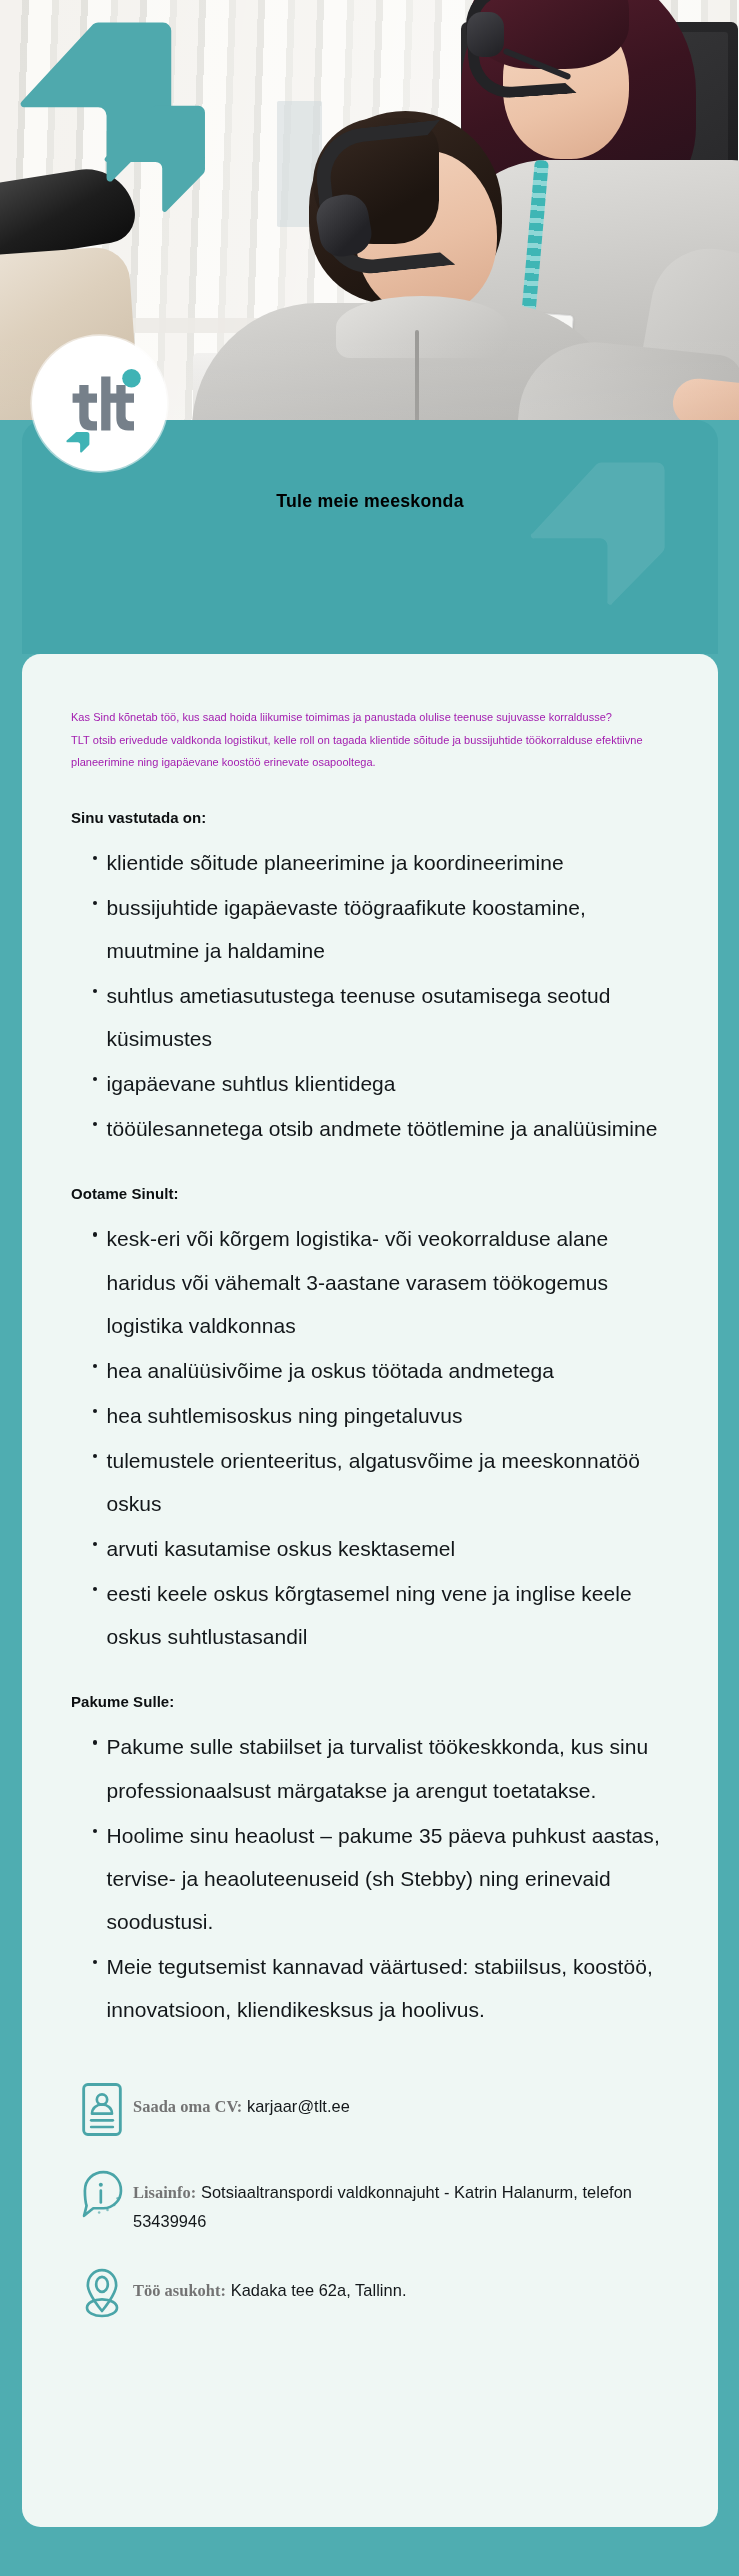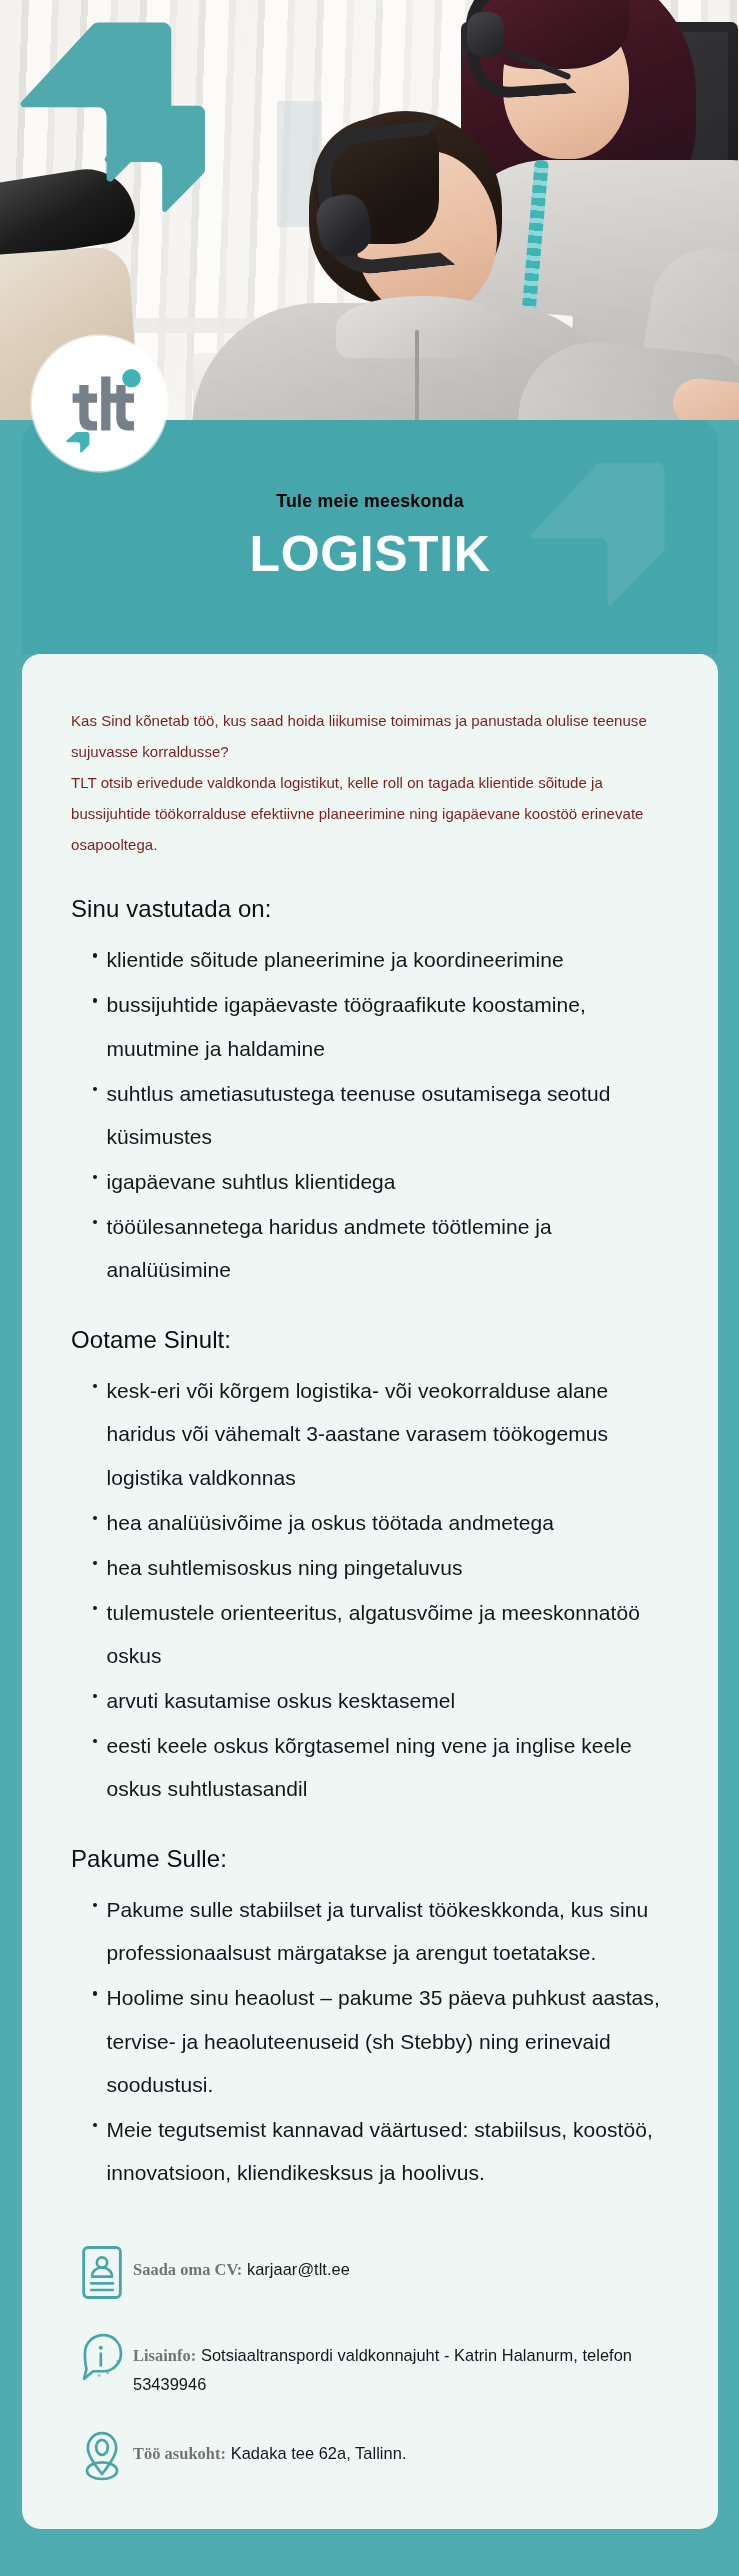--- a/index.html
+++ b/index.html
@@ -283,31 +283,31 @@
     width: 696px;
     min-height: 1873px;
     background: #eff7f4;
     border-radius: 18.5px;
     box-sizing: border-box;
     padding: 52px 49px 45px 49px;
   }
 
   .intro p {
     margin: 0;
-    color: #7f1d1d;
-    font-size: 15px;
+    color: #a21caf;
+    font-size: 11px;
     line-height: 2.06;
     letter-spacing: .003em;
   }
 
   .sec-title {
     margin: 35px 0 15px 0;
     color: #0c0f11;
-    font-size: 24px;
-    font-weight: normal;
+    font-size: 15px;
+    font-weight: bold;
     letter-spacing: .004em;
   }
 
   ul.blist {
     margin: 0;
     padding: 0 0 0 22px;
     list-style: none;
   }
   ul.blist li {
     position: relative;
@@ -412,21 +412,20 @@
     <svg class="mark mark-sm" width="109" height="122" viewBox="0 0 130 145">
       <path d="M66 3 h50 a8 8 0 0 1 8 8 v68 a8 8 0 0 1 -2 5 l-44 45 a3 3 0 0 1 -5 -2 v-49 a8 8 0 0 0 -8 -8 h-58 a3 3 0 0 1 -2 -5 l56 -60 a8 8 0 0 1 5 -2 z"></path>
     </svg>
   </div>
 
   <div class="header">
     <svg class="header-mark" width="147" height="164" viewBox="0 0 175 195">
       <path d="M90 3 h66 a9 9 0 0 1 9 9 v92 a9 9 0 0 1 -3 6 l-59 60 a3 3 0 0 1 -6 -2 v-66 a9 9 0 0 0 -9 -9 h-78 a3 3 0 0 1 -2 -6 l76 -82 a9 9 0 0 1 6 -2 z"></path>
     </svg>
     <div class="kicker">Tule meie meeskonda</div>
-    <div class="title">LOGISTIK</div>
   </div>
 
   <div class="logo-badge">
     <svg width="101" height="101" viewBox="0 0 120 120">
 
       <path d="M36 38 h11 v10 h10 v11 h-10 v16 c0 4 2 6 6 6 h4 v11 h-7 c-10 0 -14 -6 -14 -15 v-18 h-8 v-11 h8 z" fill="#76808a"></path>
 
       <path d="M62 28 h11 v64 h-11 z" fill="#76808a"></path>
 
       <path d="M80 38 h11 v10 h10 v11 h-10 v16 c0 4 2 6 6 6 h4 v11 h-7 c-10 0 -14 -6 -14 -15 v-18 h-8 v-11 h8 z" fill="#76808a"></path>
@@ -443,21 +442,21 @@
       <p>Kas Sind kõnetab töö, kus saad hoida liikumise toimimas ja panustada olulise teenuse sujuvasse korraldusse?</p>
       <p>TLT otsib erivedude valdkonda logistikut, kelle roll on tagada klientide sõitude ja bussijuhtide töökorralduse efektiivne planeerimine ning igapäevane koostöö erinevate osapooltega.</p>
     </div>
 
     <h3 class="sec-title">Sinu vastutada on:</h3>
     <ul class="blist">
       <li>klientide sõitude planeerimine ja koordineerimine</li>
       <li>bussijuhtide igapäevaste töögraafikute koostamine, muutmine ja haldamine</li>
       <li>suhtlus ametiasutustega teenuse osutamisega seotud küsimustes</li>
       <li>igapäevane suhtlus klientidega</li>
-      <li>tööülesannetega haridus andmete töötlemine ja analüüsimine</li>
+      <li>tööülesannetega otsib andmete töötlemine ja analüüsimine</li>
     </ul>
 
     <h3 class="sec-title">Ootame Sinult:</h3>
     <ul class="blist">
       <li>kesk-eri või kõrgem logistika- või veokorralduse alane haridus või vähemalt 3-aastane varasem töökogemus logistika valdkonnas</li>
       <li>hea analüüsivõime ja oskus töötada andmetega</li>
       <li>hea suhtlemisoskus ning pingetaluvus</li>
       <li>tulemustele orienteeritus, algatusvõime ja meeskonnatöö oskus</li>
       <li>arvuti kasutamise oskus kesktasemel</li>
       <li>eesti keele oskus kõrgtasemel ning vene ja inglise keele oskus suhtlustasandil</li>

